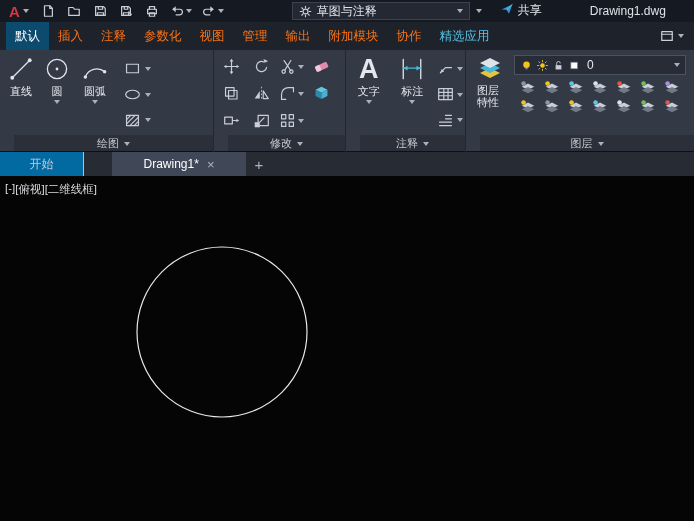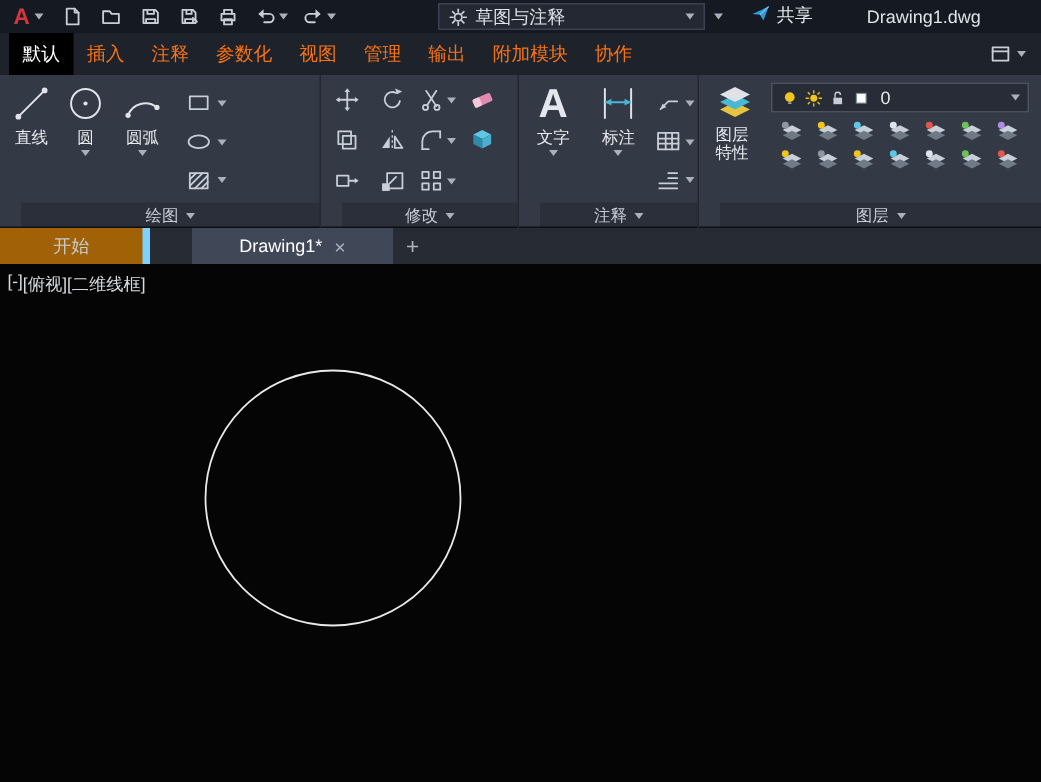--- a/index.html
+++ b/index.html
@@ -13,26 +13,26 @@
   .applogo{display:flex;align-items:center;gap:3px;padding:0 5px;height:20px;cursor:pointer}
   .applogo .a{color:#d8363f;font-weight:bold;font-size:15px;line-height:15px}
   .tbtn{width:24px;height:18px;display:flex;align-items:center;justify-content:center;gap:2px;border-radius:2px}
   .tbtn svg{width:14px;height:14px}
   .sk{stroke:#c9cfd8;fill:none;stroke-width:1.4;stroke-linecap:round;stroke-linejoin:round}
   .fl{fill:#c9cfd8}
   .workspace{margin-left:62px;width:178px;height:18px;background:#232833;border:1px solid #3a4150;display:flex;align-items:center;gap:5px;padding:0 6px;font-size:12px;color:#dde1e8}
   .workspace .lbl{flex:1;white-space:nowrap;overflow:hidden}
   .qadd{width:14px;height:18px;display:flex;align-items:center;justify-content:center}
   .share{display:flex;align-items:flex-start;gap:4px;margin-left:8px;padding:0 4px;height:18px;color:#e3e7ed}
-  .doctitle{margin-left:30px;color:#dfe3e9;font-size:12px;white-space:nowrap}
+  .doctitle{margin-left:42px;color:#dfe3e9;font-size:12px;white-space:nowrap}
 
   
   .tabrow{height:28px;background:#1e222b;display:flex;align-items:stretch;padding-left:6px}
   .rtab{display:flex;align-items:center;padding:0 9px;font-size:12.5px;color:#f97316;cursor:pointer;white-space:nowrap}
-  .rtab.active{background:#000000;color:#ffffff}
+  .rtab.active{background:#0c4a6e;color:#ffffff}
   .rtab.featured{color:#56c3e8}
   .tabspacer{flex:1}
   .ribbonctl{display:flex;align-items:center;gap:4px;padding:0 10px}
   .ribbonctl svg{width:14px;height:14px}
 
   
   .ribbon{height:102px;background:#333945;display:flex;border-bottom:1px solid #101218}
   .panel{position:relative;height:102px;padding-bottom:17px;border-right:1px solid #23272f}
   .pbody{height:85px;display:flex;padding:2px}
   .pfoot{position:absolute;left:14px;right:0;bottom:0;height:17px;background:rgba(0,0,0,.16);display:flex;align-items:center;justify-content:center;gap:5px;font-size:11px;color:#c6cbd4;cursor:pointer}
@@ -57,21 +57,21 @@
   .laycombo{height:20px;margin:3px 6px 2px 2px;background:#272c36;border:1px solid #4a5260;display:flex;align-items:center;gap:3px;padding:0 5px;cursor:pointer}
   .laycombo svg{width:13px;height:13px}
   .laycombo .cur{font-size:12px;color:#e6e9ee;margin-left:3px}
   .laycombo .sp{flex:1}
   .layrow{display:flex;gap:8px;padding:3px 0 0 8px}
   .layrow svg{width:16px;height:16px;cursor:pointer}
 
   
   .filetabs{height:24px;background:#272b34;display:flex;align-items:stretch}
   .ftab{display:flex;align-items:center;justify-content:center;gap:8px;padding:0 14px;font-size:12px;color:#c7ccd4;cursor:pointer}
-  .ftab.start{width:100px;background:#a16207;border-right:5px solid #7dd3fc}
+  .ftab.start{width:84px;background:#0369a1;border-right:1px solid #7dd3fc}
   .ftab.active{margin-left:28px;width:134px;background:#404756;color:#ffffff}
   .ftab .close{color:#aeb4bf;font-size:13px;line-height:13px;cursor:pointer}
   .newtab{width:26px;display:flex;align-items:center;justify-content:center;color:#aeb4bf;font-size:15px;cursor:pointer}
 
   
   .canvas{position:relative;height:345px;background:#050506}
   .vpctl{position:absolute;top:6px;left:5px;font-size:11.5px;color:#d9dbde;display:flex}
   .vpctl span{cursor:pointer}
   .entities{position:absolute;inset:0;width:100%;height:100%}
 </style>
@@ -154,20 +154,21 @@
 <div class="tabrow">
   <div class="rtab active">默认</div>
   <div class="rtab">插入</div>
   <div class="rtab">注释</div>
   <div class="rtab">参数化</div>
   <div class="rtab">视图</div>
   <div class="rtab">管理</div>
   <div class="rtab">输出</div>
   <div class="rtab">附加模块</div>
   <div class="rtab">协作</div>
+  <div class="rtab featured">精选应用</div>
   <div class="tabspacer"></div>
   <div class="ribbonctl">
     <svg viewBox="0 0 16 16">
         <rect class="sk" x="2" y="3" width="12" height="10"></rect>
         <path class="sk" d="M2 6h12"></path>
       </svg>
     <span class="dd"></span>
   </div>
 </div>
 

